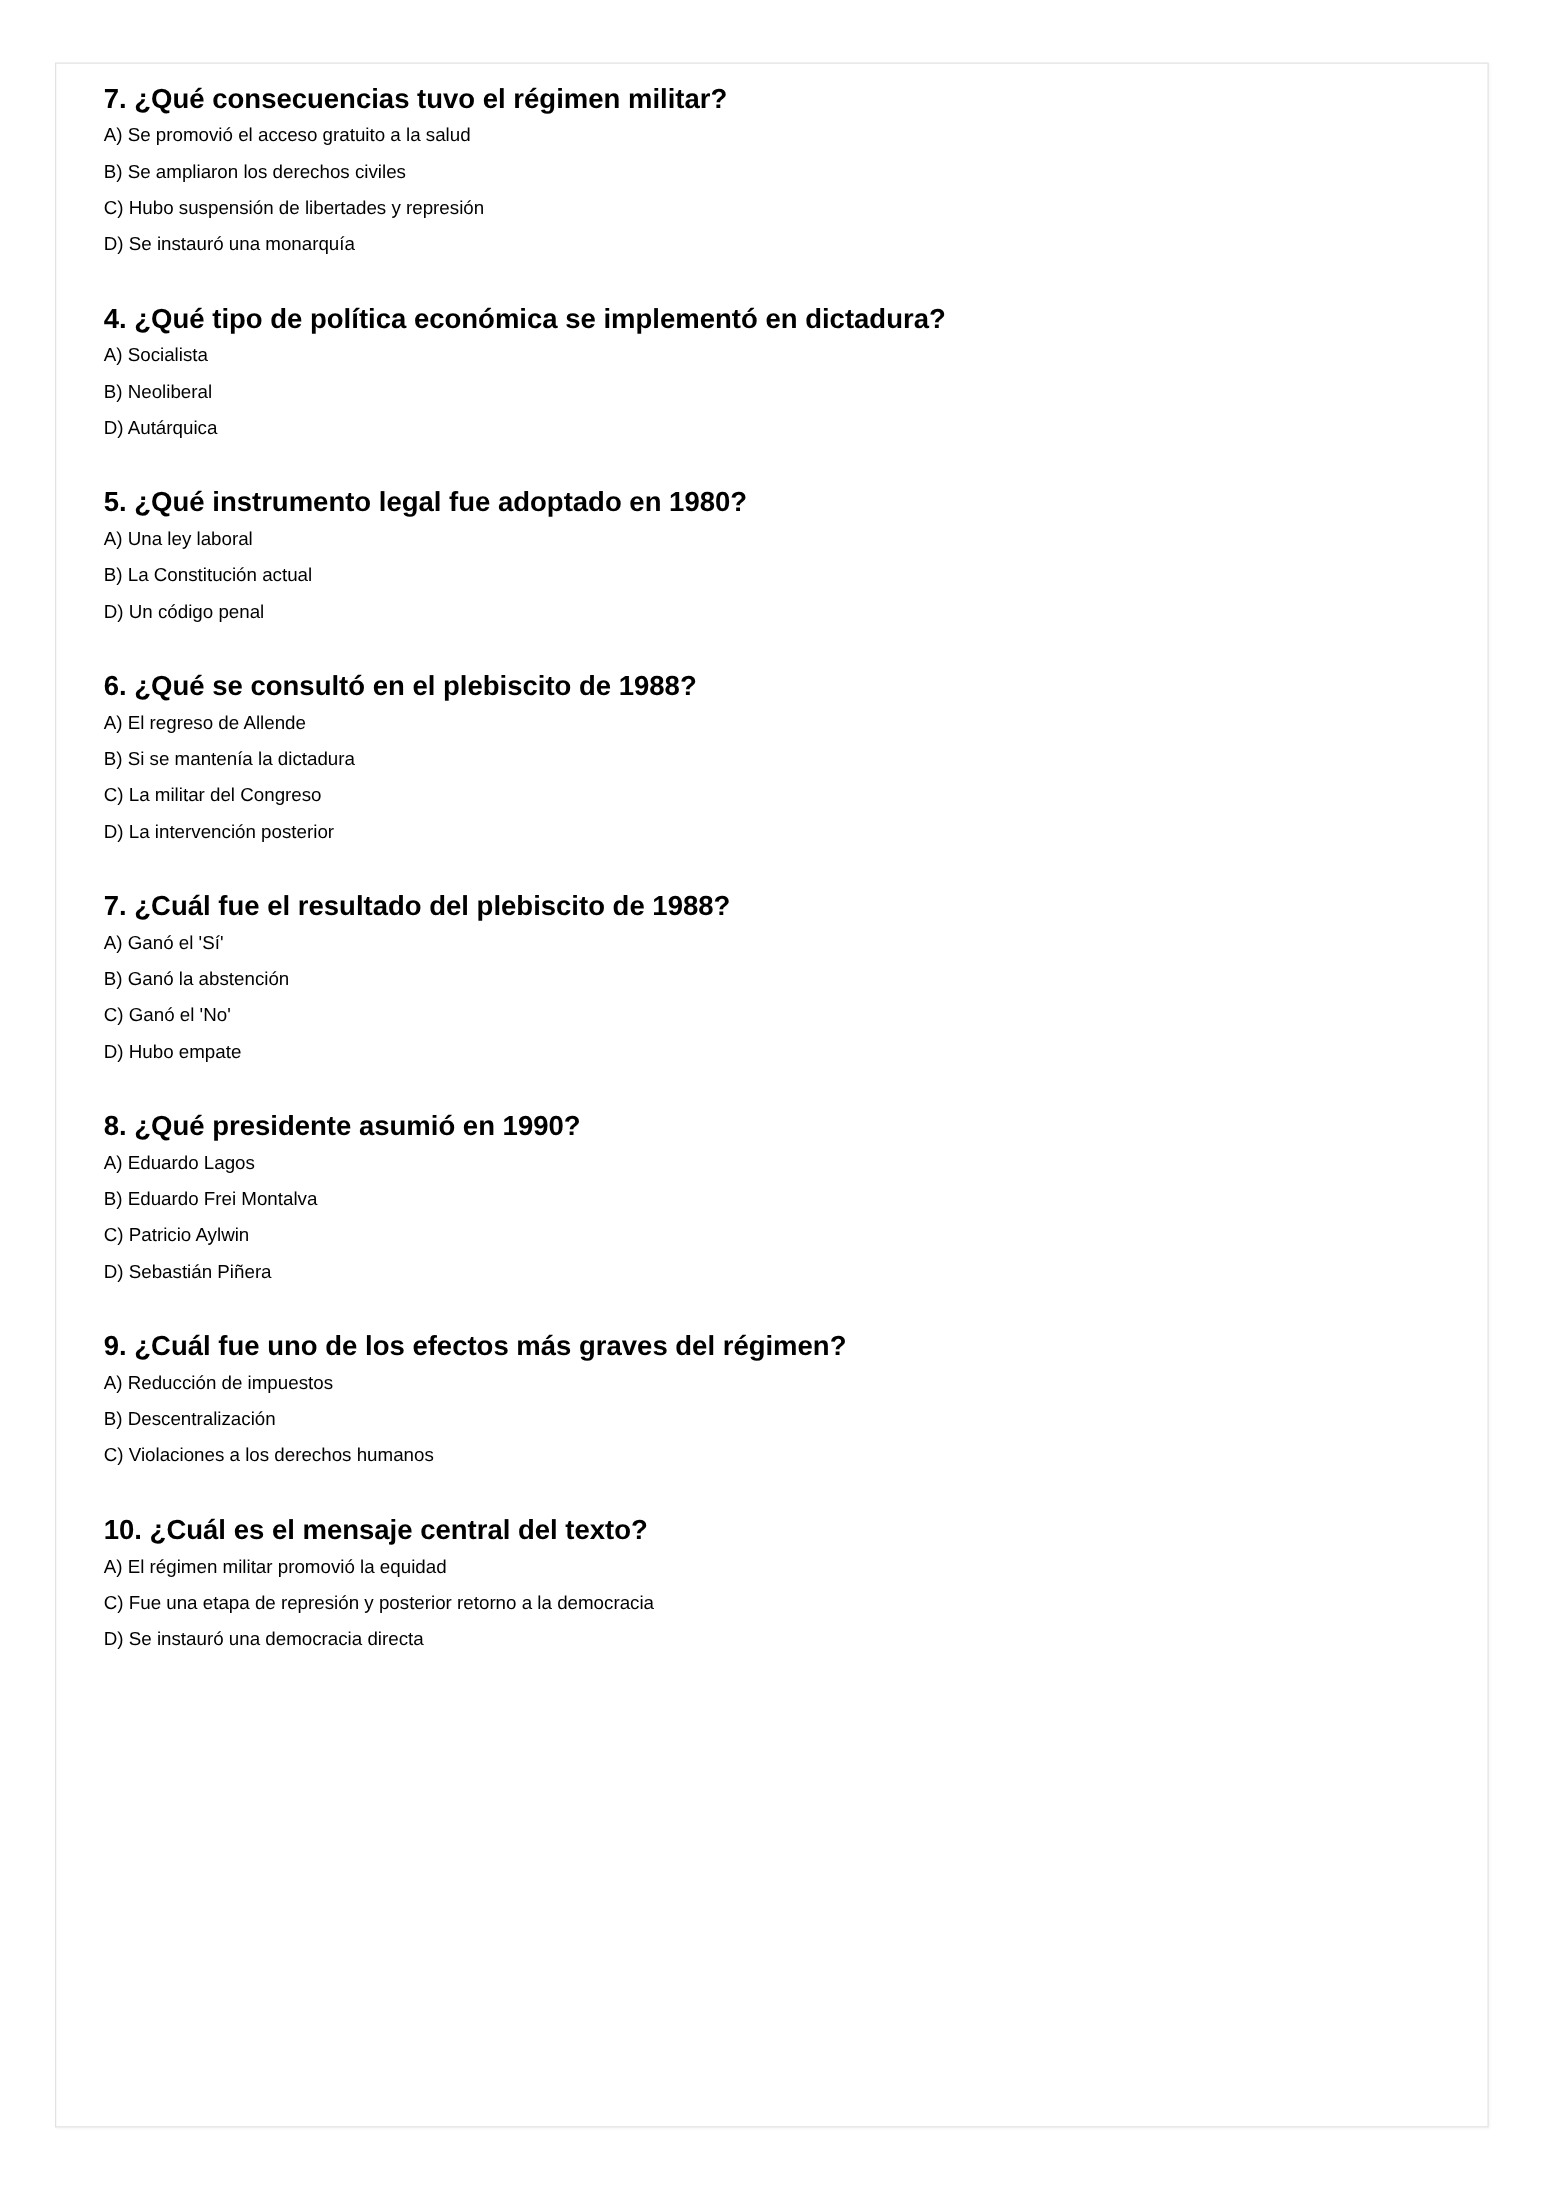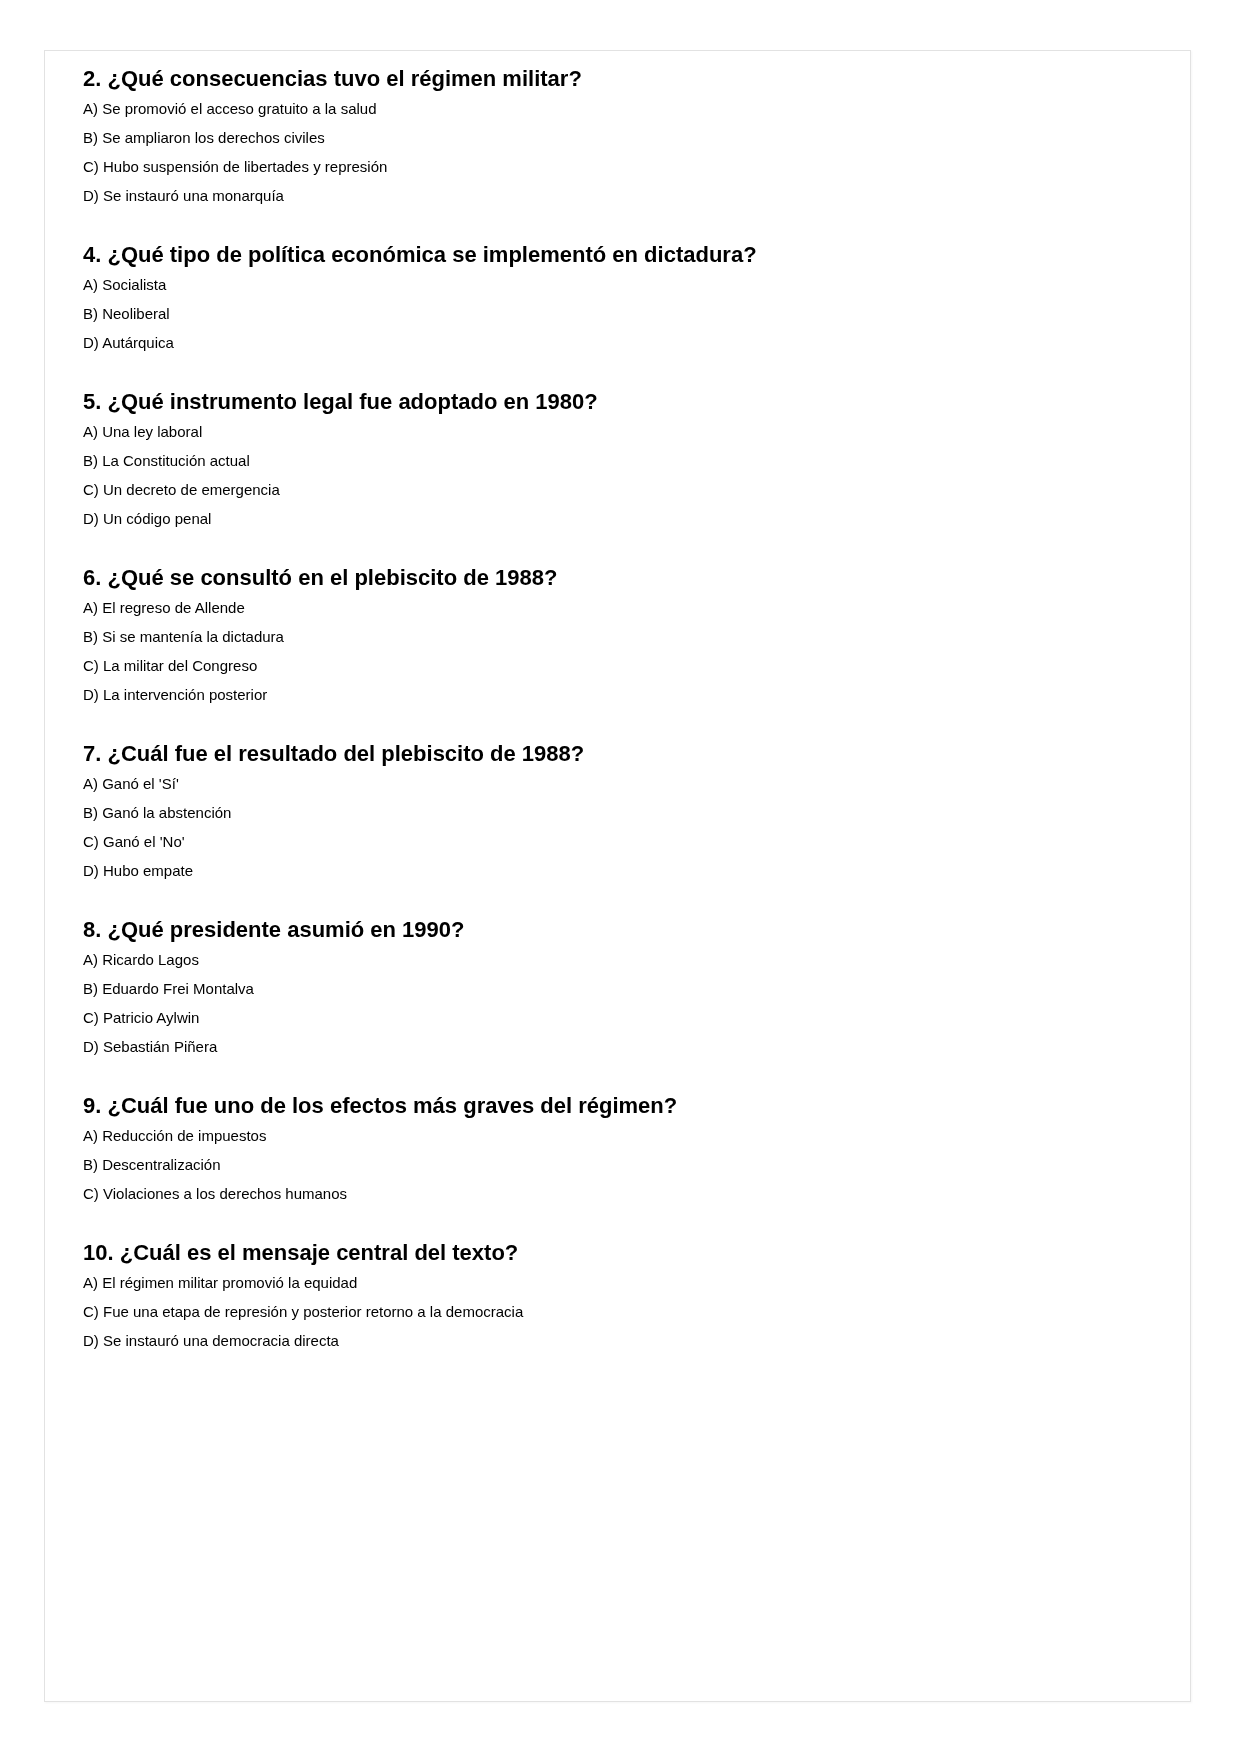--- a/index.html
+++ b/index.html
@@ -45,39 +45,38 @@
     white-space: pre;
   }
 </style>
 </head>
 <body>
 
 <div class="page">
   <div class="card">
 
     <section class="question">
-      <p class="q-title">2. ¿Qué consecuencias tuvo el régimen militar?</p>
+      <p class="q-title">7. ¿Qué consecuencias tuvo el régimen militar?</p>
       <p class="q-option">A) Se promovió el acceso gratuito a la salud</p>
       <p class="q-option">B) Se ampliaron los derechos civiles</p>
       <p class="q-option">C) Hubo suspensión de libertades y represión</p>
       <p class="q-option">D) Se instauró una monarquía</p>
     </section>
 
     <section class="question">
       <p class="q-title">4. ¿Qué tipo de política económica se implementó en dictadura?</p>
       <p class="q-option">A) Socialista</p>
       <p class="q-option">B) Neoliberal</p>
       <p class="q-option">D) Autárquica</p>
     </section>
 
     <section class="question">
       <p class="q-title">5. ¿Qué instrumento legal fue adoptado en 1980?</p>
       <p class="q-option">A) Una ley laboral</p>
       <p class="q-option">B) La Constitución actual</p>
-      <p class="q-option">C) Un decreto de emergencia</p>
       <p class="q-option">D) Un código penal</p>
     </section>
 
     <section class="question">
       <p class="q-title">6. ¿Qué se consultó en el plebiscito de 1988?</p>
       <p class="q-option">A) El regreso de Allende</p>
       <p class="q-option">B) Si se mantenía la dictadura</p>
       <p class="q-option">C) La militar del Congreso</p>
       <p class="q-option">D) La intervención posterior</p>
     </section>
@@ -85,21 +84,21 @@
     <section class="question">
       <p class="q-title">7. ¿Cuál fue el resultado del plebiscito de 1988?</p>
       <p class="q-option">A) Ganó el 'Sí'</p>
       <p class="q-option">B) Ganó la abstención</p>
       <p class="q-option">C) Ganó el 'No'</p>
       <p class="q-option">D) Hubo empate</p>
     </section>
 
     <section class="question">
       <p class="q-title">8. ¿Qué presidente asumió en 1990?</p>
-      <p class="q-option">A) Ricardo Lagos</p>
+      <p class="q-option">A) Eduardo Lagos</p>
       <p class="q-option">B) Eduardo Frei Montalva</p>
       <p class="q-option">C) Patricio Aylwin</p>
       <p class="q-option">D) Sebastián Piñera</p>
     </section>
 
     <section class="question">
       <p class="q-title">9. ¿Cuál fue uno de los efectos más graves del régimen?</p>
       <p class="q-option">A) Reducción de impuestos</p>
       <p class="q-option">B) Descentralización</p>
       <p class="q-option">C) Violaciones a los derechos humanos</p>

